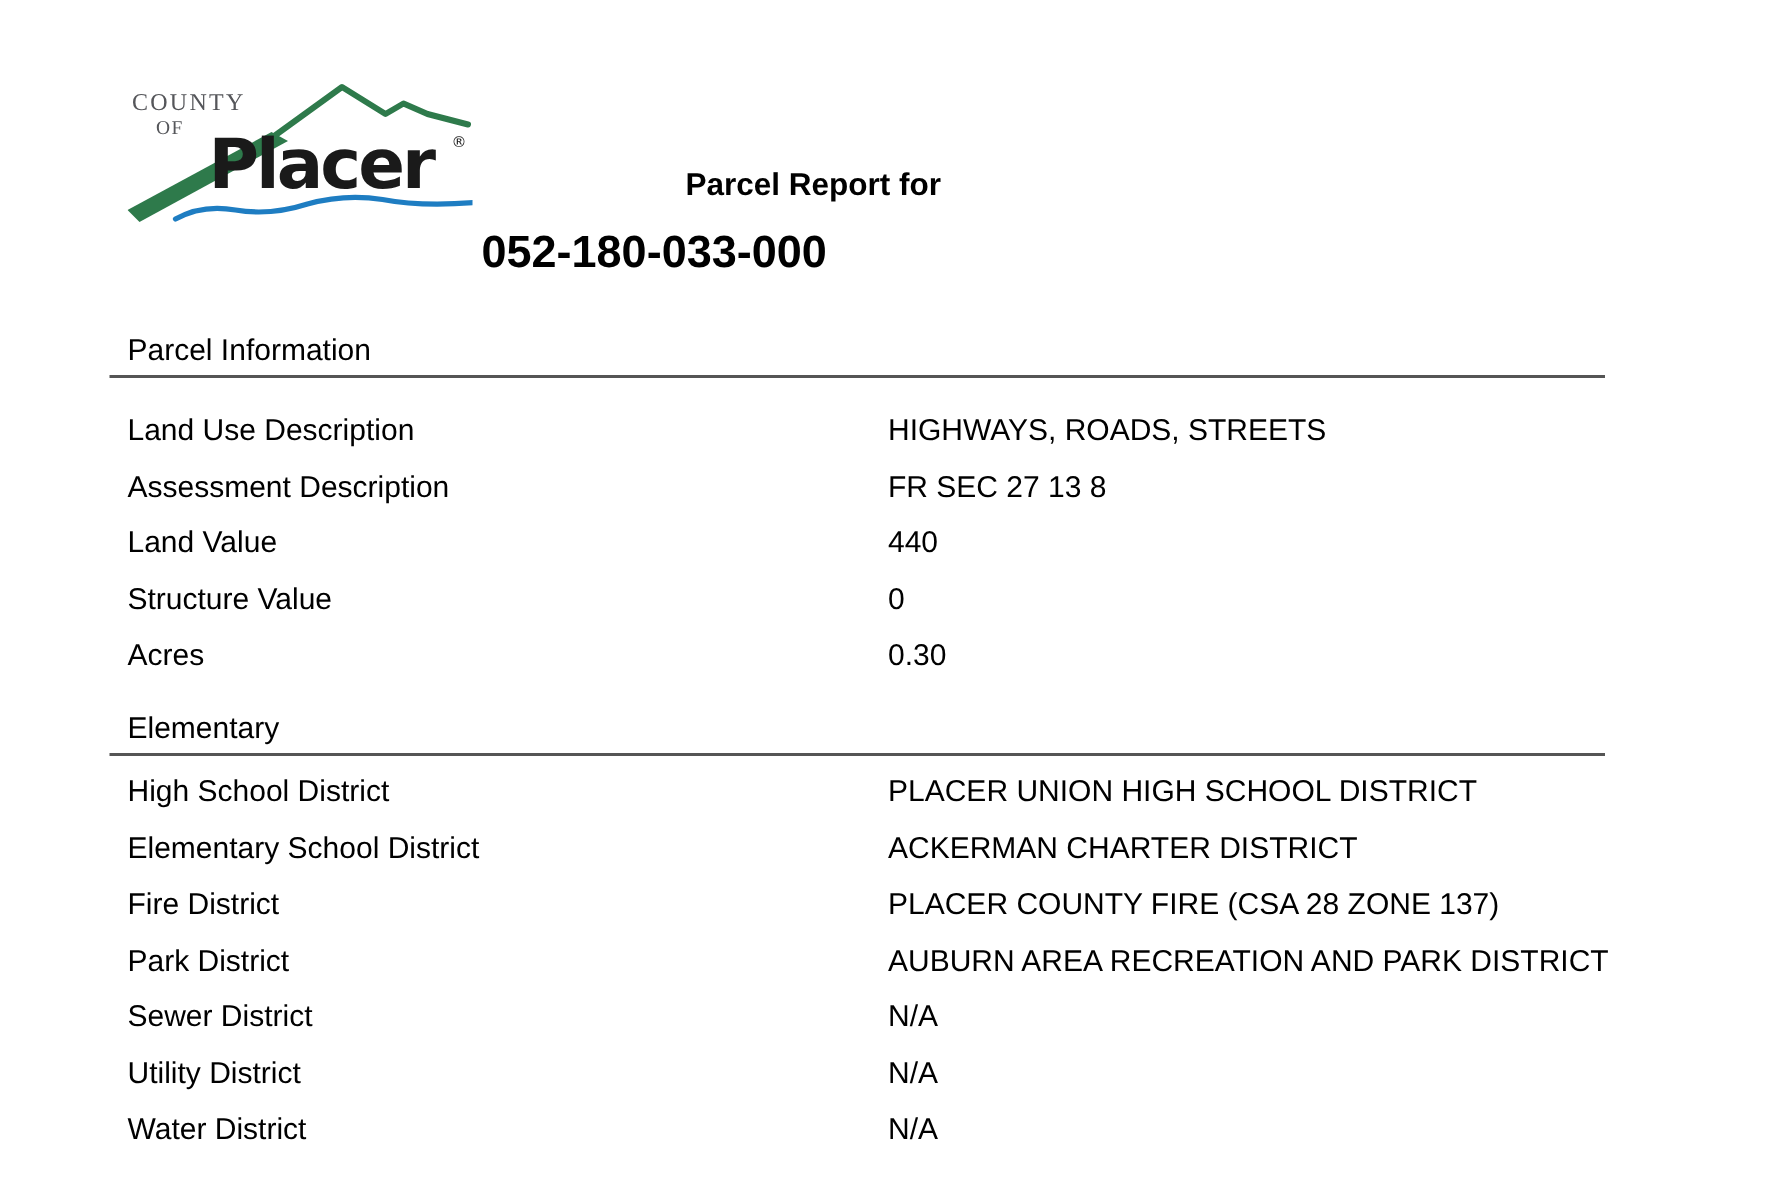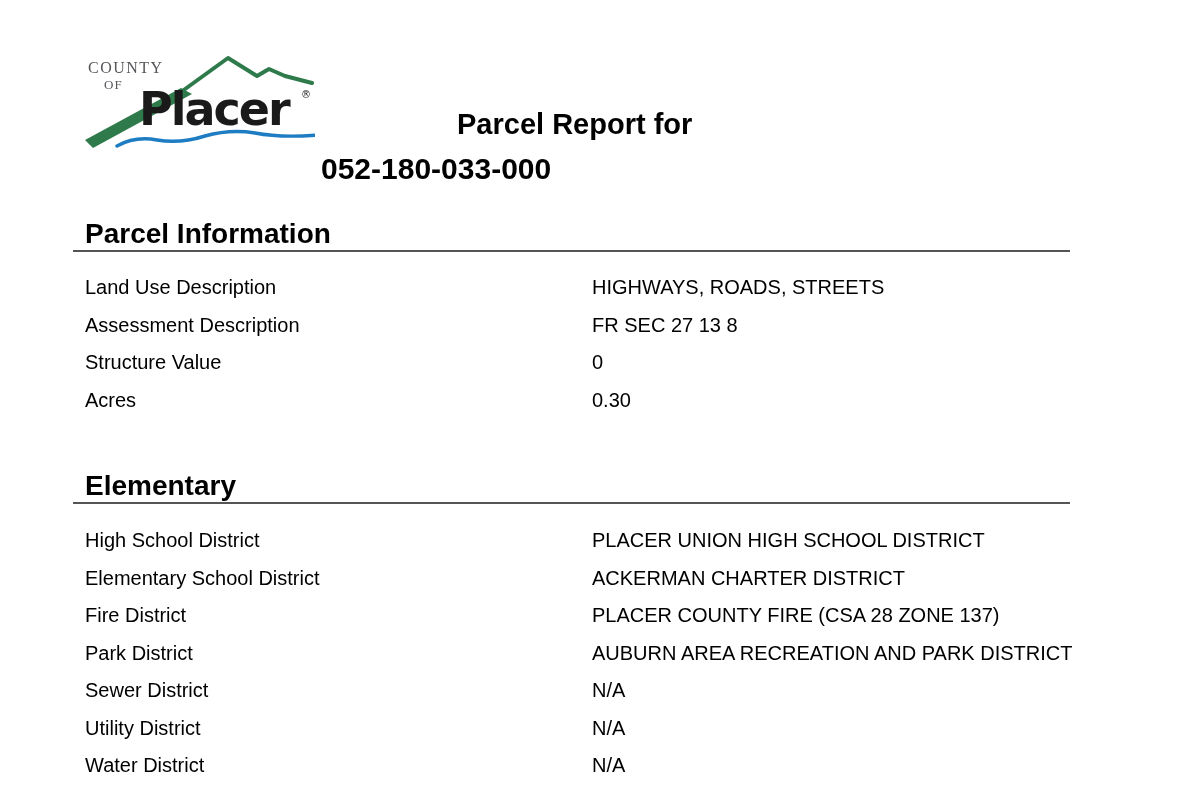--- a/index.html
+++ b/index.html
@@ -19,21 +19,21 @@
     left: 85px;
     top: 52px;
     width: 230px;
     height: 96px;
     text-decoration: underline;
   }
   .title-line1 {
     position: absolute;
     left: 457px;
     top: 106px;
-    font-size: 29px;
+    font-size: 21px;
     font-weight: bold;
     line-height: 36px;
     white-space: nowrap;
   }
   .title-line2 {
     position: absolute;
     left: 321px;
     top: 150px;
     font-size: 30px;
     font-weight: bold;
@@ -45,32 +45,32 @@
   .report-section {
     position: absolute;
     left: 73px;
     width: 997px;
   }
   .section-0 { top: 218px; }
   .section-1 { top: 470px; }
 
   .section-heading {
     margin: 0 0 0 12px;
-    font-size: 28px;
-    font-weight: bold;
+    font-size: 20px;
+    font-weight: normal;
     line-height: 32px;
     white-space: nowrap;
   }
   .section-rule {
     height: 2px;
     width: 100%;
     background: #555555;
   }
   .section-0 .rows { padding-top: 17px; }
-  .section-1 .rows { padding-top: 18px; }
+  .section-1 .rows { padding-top: 6px; }
 
   .row {
     display: flex;
     align-items: center;
     height: 37.5px;
     padding-left: 12px;
     font-size: 20px;
   }
   .row .label { flex: 0 0 507px; white-space: nowrap; }
   .row .value { flex: 1 1 auto; white-space: nowrap; }
@@ -107,20 +107,24 @@
   <div class="row">
     <div class="label">Land Use Description</div>
     <div class="value">HIGHWAYS, ROADS, STREETS</div>
   </div>
 
   <div class="row">
     <div class="label">Assessment Description</div>
     <div class="value">FR SEC 27 13 8</div>
   </div>
 
+  <div class="row">
+    <div class="label">Land Value</div>
+    <div class="value">440</div>
+  </div>
 
   <div class="row">
     <div class="label">Structure Value</div>
     <div class="value">0</div>
   </div>
 
   <div class="row">
     <div class="label">Acres</div>
     <div class="value">0.30</div>
   </div>

